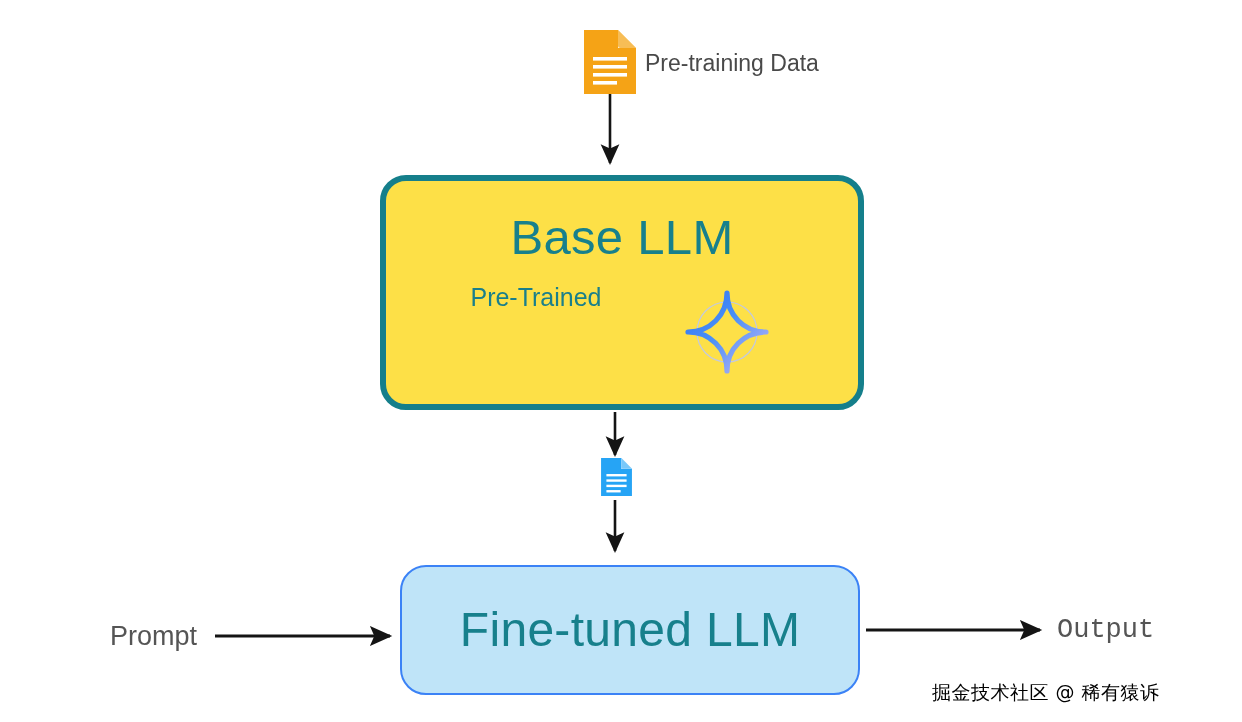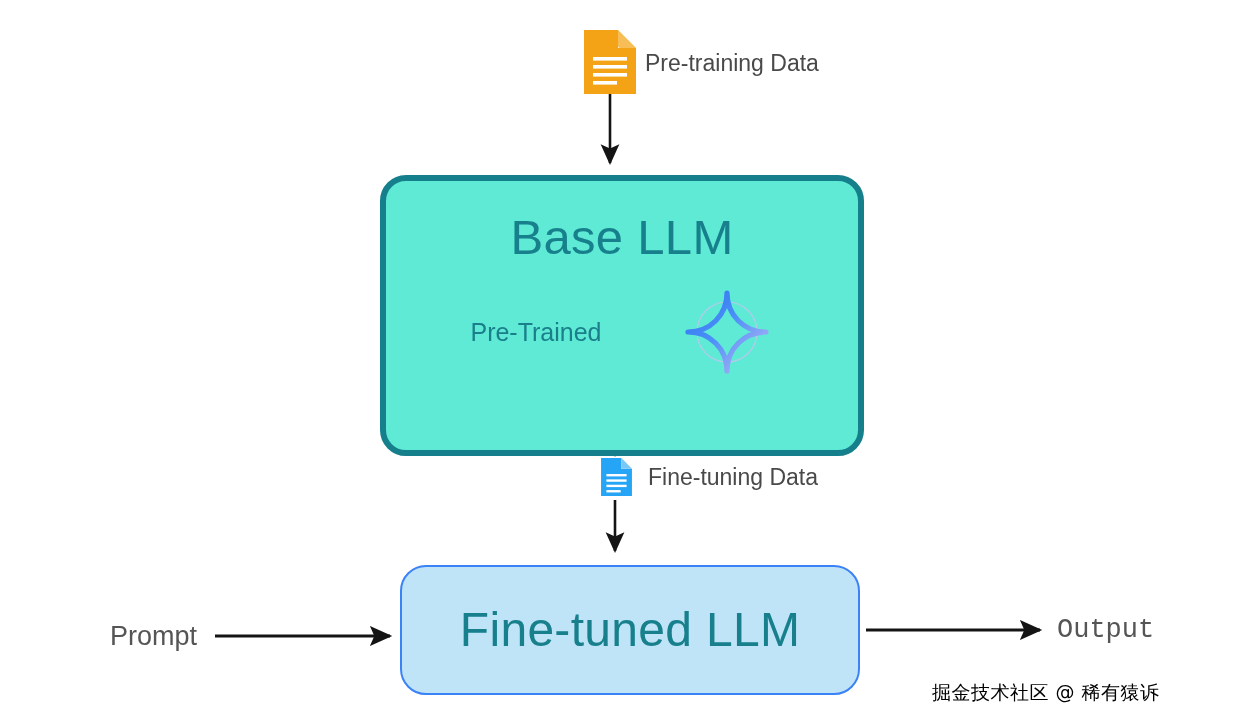--- a/index.html
+++ b/index.html
@@ -47,23 +47,23 @@
     box-sizing: border-box;
     border-radius: 26px;
     display: flex;
     flex-direction: column;
     align-items: center;
   }
   #base-llm-box {
     left: 380px;
     top: 175px;
     width: 484px;
-    height: 281px;
+    height: 235px;
     border: 6px solid #157f8b;
-    background: #5eead4;
+    background: #fde047;
   }
   #finetuned-llm-box {
     left: 400px;
     top: 565px;
     width: 460px;
     height: 130px;
     border: 2px solid #3b82f6;
     background: #bfe4f8;
     justify-content: center;
   }
@@ -88,21 +88,20 @@
     font-family: "Liberation Sans", sans-serif;
   }
 
   
   #base-inner-row {
     position: absolute;
     left: 0;
     top: 104px;
     width: 100%;
     display: flex;
-    align-items: center;
     justify-content: center;
     gap: 40px;
   }
   #base-sub-wrap { margin-right: 38px; }
 
   
   .doc-icon { display: block; }
 
   
   #watermark {
@@ -189,21 +188,20 @@
     <svg class="doc-icon" width="31" height="38" viewBox="0 0 52 64">
       <path d="M0,0 H34 L52,18 V64 H0 Z" fill="#26a4f5"></path>
       <path d="M34,0 L52,18 H34 Z" fill="#ffffff"></path>
       <path d="M34,0 L52,18 H36.5 A2.5,2.5 0 0 1 34,15.5 Z" fill="#79c8fa"></path>
       <rect x="9" y="27" width="34" height="4" fill="#ffffff"></rect>
       <rect x="9" y="36" width="34" height="4" fill="#ffffff"></rect>
       <rect x="9" y="45" width="34" height="4" fill="#ffffff"></rect>
       <rect x="9" y="54" width="24" height="4" fill="#ffffff"></rect>
     </svg>
   </div>
-  <div class="abs label-dark" style="left:648px;top:466px;">Fine-tuning Data</div>
 
   <div class="abs llm-box" id="finetuned-llm-box">
     <div class="box-title" id="finetuned-llm-title">Fine-tuned LLM</div>
   </div>
 
   <div class="abs label-io" style="left:110px;top:623px;text-align:center;">Prompt</div>
 
   <div class="abs label-io" style="left:1057px;top:617px;font-family:Liberation Mono, monospace;">Output</div>
 
   <div class="abs" id="watermark" style="left:932px;top:683px;">掘金技术社区 @ 稀有猿诉</div>

